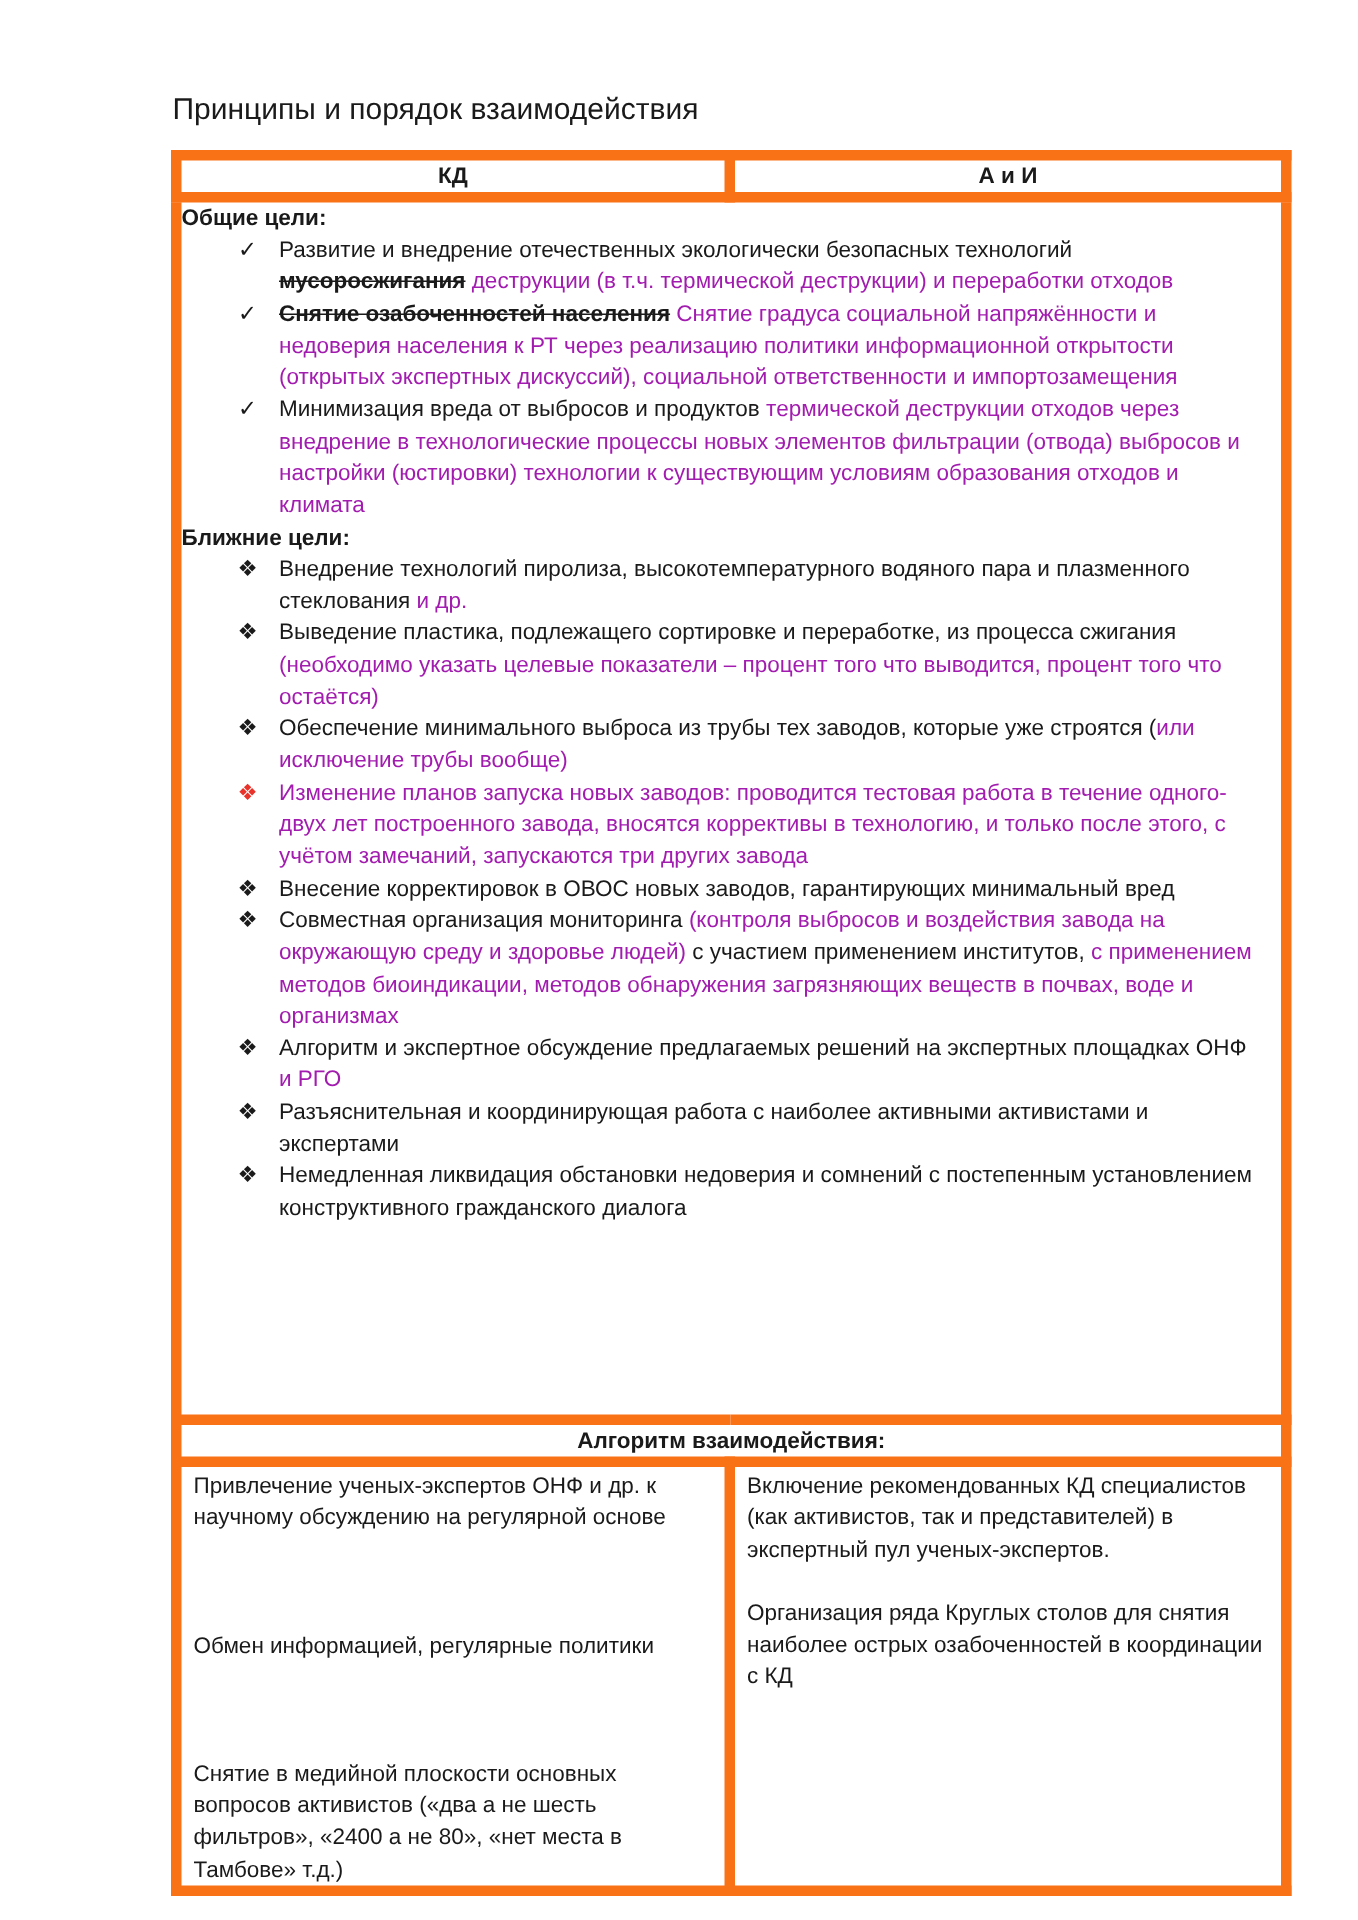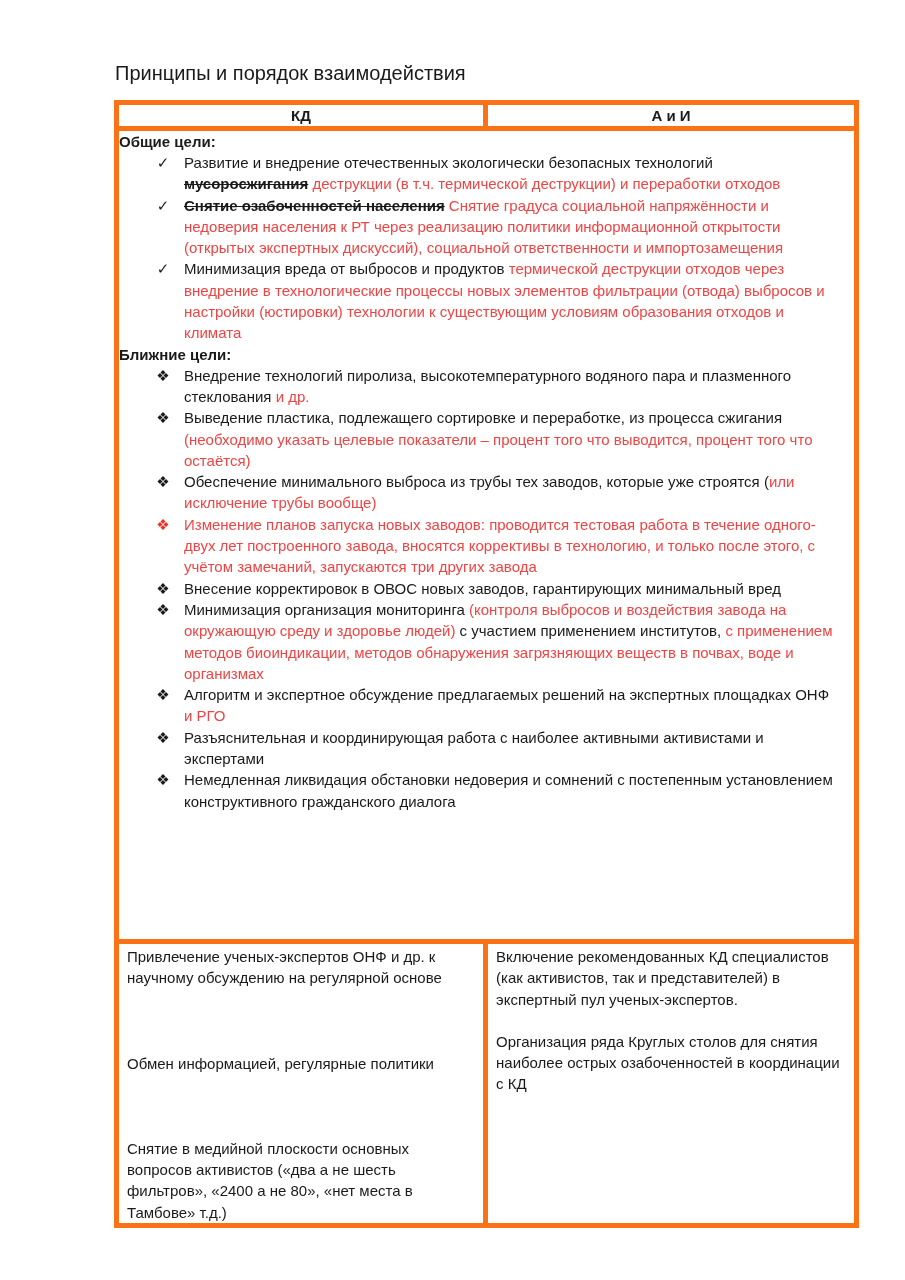--- a/index.html
+++ b/index.html
@@ -1,25 +1,25 @@
 <!DOCTYPE html>
 <html><head>
 <meta charset="utf-8">
 <style>
   html, body { margin: 0; padding: 0; background: #ffffff; }
   body { width: 905px; height: 1280px; position: relative; font-family: "Liberation Sans", sans-serif; color: #1a1a1a; font-size: 15px; }
   .doc-title { position: absolute; left: 115px; top: 62px; font-size: 20px; }
   table.main { position: absolute; left: 114px; top: 100px; width: 740px; border-collapse: collapse; table-layout: fixed; }
-  table.main td { border: 5px solid #f97316; vertical-align: top; padding: 0; }
+  table.main td { border: 7px solid #f97316; vertical-align: top; padding: 0; }
   .hdr { text-align: center; font-weight: bold; font-size: 15px; height: 21px; line-height: 21px; }
   .sec-title { text-align: left; font-weight: bold; line-height: 21px; }
   ul.goals { list-style: none; margin: 0; padding: 0 18px 0 0; }
   ul.goals li { position: relative; padding-left: 65px; line-height: 21.3px; }
   ul.goals li .bullet { position: absolute; left: 36px; top: 0; width: 16px; text-align: center; }
-  .red { color: #ef4444; text-align: right; }
+  .red { color: #a21caf; text-align: right; }
   .strike { text-decoration: line-through; font-weight: bold; }
   .goals-cell { height: 808px; }
   .cell { padding: 2px 8px 0 8px !important; line-height: 21.3px; margin-top: 32px; }
   .cell p { margin: 0; }
 </style>
 </head>
 <body>
 
 <div class="doc-title">Принципы и порядок взаимодействия</div>
 
@@ -41,26 +41,29 @@
             <li><span class="bullet">✓</span><span class="strike">Снятие озабоченностей населения</span><span class="red"> Снятие градуса социальной напряжённости и недоверия населения к РТ через реализацию политики информационной открытости (открытых экспертных дискуссий), социальной ответственности и импортозамещения</span></li>
             <li><span class="bullet">✓</span><span>Минимизация вреда от выбросов и продуктов </span><span class="red">термической деструкции отходов через внедрение в технологические процессы новых элементов фильтрации (отвода) выбросов и настройки (юстировки) технологии к существующим условиям образования отходов и климата</span></li>
           </ul>
       <div class="sec-title">Ближние цели:</div>
       <ul class="goals" id="near-list">
             <li><span class="bullet">❖</span><span>Внедрение технологий пиролиза, высокотемпературного водяного пара и плазменного стеклования </span><span class="red">и др.</span></li>
             <li><span class="bullet">❖</span><span>Выведение пластика, подлежащего сортировке и переработке, из процесса сжигания </span><span class="red">(необходимо указать целевые показатели – процент того что выводится, процент того что остаётся)</span></li>
             <li><span class="bullet">❖</span><span>Обеспечение минимального выброса из трубы тех заводов, которые уже строятся (</span><span class="red">или исключение трубы вообще)</span></li>
             <li><span class="bullet" style="color: rgb(232, 50, 42);">❖</span><span class="red">Изменение планов запуска новых заводов: проводится тестовая работа в течение одного-двух лет построенного завода, вносятся коррективы в технологию, и только после этого, с учётом замечаний, запускаются три других завода</span></li>
             <li><span class="bullet">❖</span><span>Внесение корректировок в ОВОС новых заводов, гарантирующих минимальный вред</span></li>
-            <li><span class="bullet">❖</span><span>Минимизация организация мониторинга </span><span class="red">(контроля выбросов и воздействия завода на окружающую среду и здоровье людей)</span><span> с участием применением институтов, </span><span class="red">с применением методов биоиндикации, методов обнаружения загрязняющих веществ в почвах, воде и организмах</span></li>
+            <li><span class="bullet">❖</span><span>Совместная организация мониторинга </span><span class="red">(контроля выбросов и воздействия завода на окружающую среду и здоровье людей)</span><span> с участием применением институтов, </span><span class="red">с применением методов биоиндикации, методов обнаружения загрязняющих веществ в почвах, воде и организмах</span></li>
             <li><span class="bullet">❖</span><span>Алгоритм и экспертное обсуждение предлагаемых решений на экспертных площадках ОНФ </span><span class="red">и РГО</span></li>
             <li><span class="bullet">❖</span><span>Разъяснительная и координирующая работа с наиболее активными активистами и экспертами</span></li>
             <li><span class="bullet">❖</span><span>Немедленная ликвидация обстановки недоверия и сомнений с постепенным установлением конструктивного гражданского диалога</span></li>
           </ul>
     </td>
+  </tr>
+  <tr>
+    <td colspan="2" class="hdr">Алгоритм взаимодействия:</td>
   </tr>
   <tr>
     <td class="cell" style="height:268px">
       <p>Привлечение ученых-экспертов ОНФ и др. к научному обсуждению на регулярной основе</p>
       <div style="height:64px"></div>
       <p>Обмен информацией, регулярные политики</p>
       <div style="height:64px"></div>
       <p>Снятие в медийной плоскости основных вопросов активистов («два а не шесть фильтров», «2400 а не 80», «нет места в Тамбове»  т.д.)</p>
     </td>
     <td class="cell">

